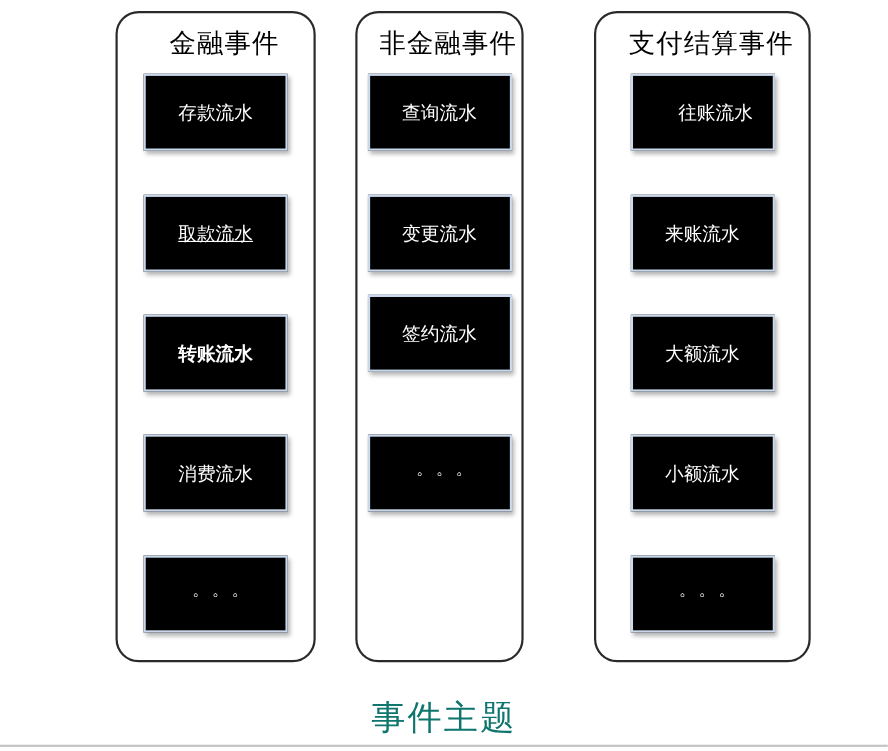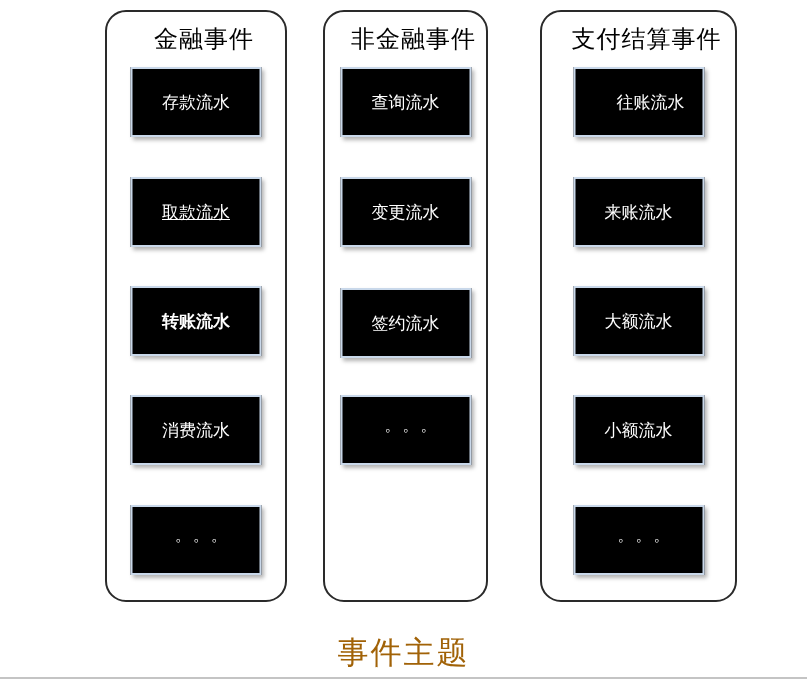--- a/index.html
+++ b/index.html
@@ -5,41 +5,41 @@
   html,body{margin:0;padding:0;}
   body{
     width:807px;height:683px;position:relative;background:#ffffff;overflow:hidden;
     font-family:"Liberation Sans","DejaVu Sans",sans-serif;
   }
   .column{
     position:absolute;top:10px;height:592px;background:#ffffff;
     border:2px solid #2a2a2a;border-radius:21px;box-sizing:border-box;
   }
   #col-0{left:105px;width:182px;}
-  #col-1{left:323px;width:165px;}
+  #col-1{left:323px;width:153px;}
   #col-2{left:540px;width:197px;}
   .col-title{
     text-align:center;padding-top:11px;font-size:24px;color:#000000;
     letter-spacing:1px;white-space:nowrap;margin-left:16px;
   }
   .event-box{
     position:absolute;left:50%;transform:translateX(-50%);
     width:131px;height:70px;box-sizing:border-box;
     background:#000000;border:2px solid #C9D8EA;
     box-shadow:2px 3px 4px rgba(0,0,0,0.30);
     color:#ffffff;font-size:17px;
     display:flex;align-items:center;justify-content:center;
     white-space:nowrap;
   }
   .event-box.ellipsis{
     font-size:14px;letter-spacing:13px;padding-left:13px;
   }
   .caption{
     position:absolute;left:0;top:632px;width:807px;text-align:center;
-    font-size:31px;color:#a16207;letter-spacing:2px;
+    font-size:31px;color:#0f766e;letter-spacing:2px;
   }
   .bottom-divider{
     position:absolute;left:0;top:677px;width:807px;height:2px;background:#c4c4c4;
   }
 </style>
 </head>
 <body>
 
 <div>
 
@@ -52,21 +52,21 @@
         <div class="event-box" style="top: 383px;">消费流水</div>
         <div class="event-box ellipsis" style="top: 493px;">◦◦◦</div>
       </div>
   </div>
 
   <div class="column" id="col-1">
     <div class="col-title">非金融事件</div>
     <div class="boxes">
         <div class="event-box" style="top: 55px;">查询流水</div>
         <div class="event-box" style="top: 165px;">变更流水</div>
-        <div class="event-box" style="top: 276px;">签约流水</div>
+        <div class="event-box" style="top: 256px;">签约流水</div>
         <div class="event-box ellipsis" style="top: 383px;">◦◦◦</div>
       </div>
   </div>
 
   <div class="column" id="col-2">
     <div class="col-title">支付结算事件</div>
     <div class="boxes">
         <div class="event-box" style="top: 55px; padding-left: 24px;">往账流水</div>
         <div class="event-box" style="top: 165px;">来账流水</div>
         <div class="event-box" style="top: 274px;">大额流水</div>

